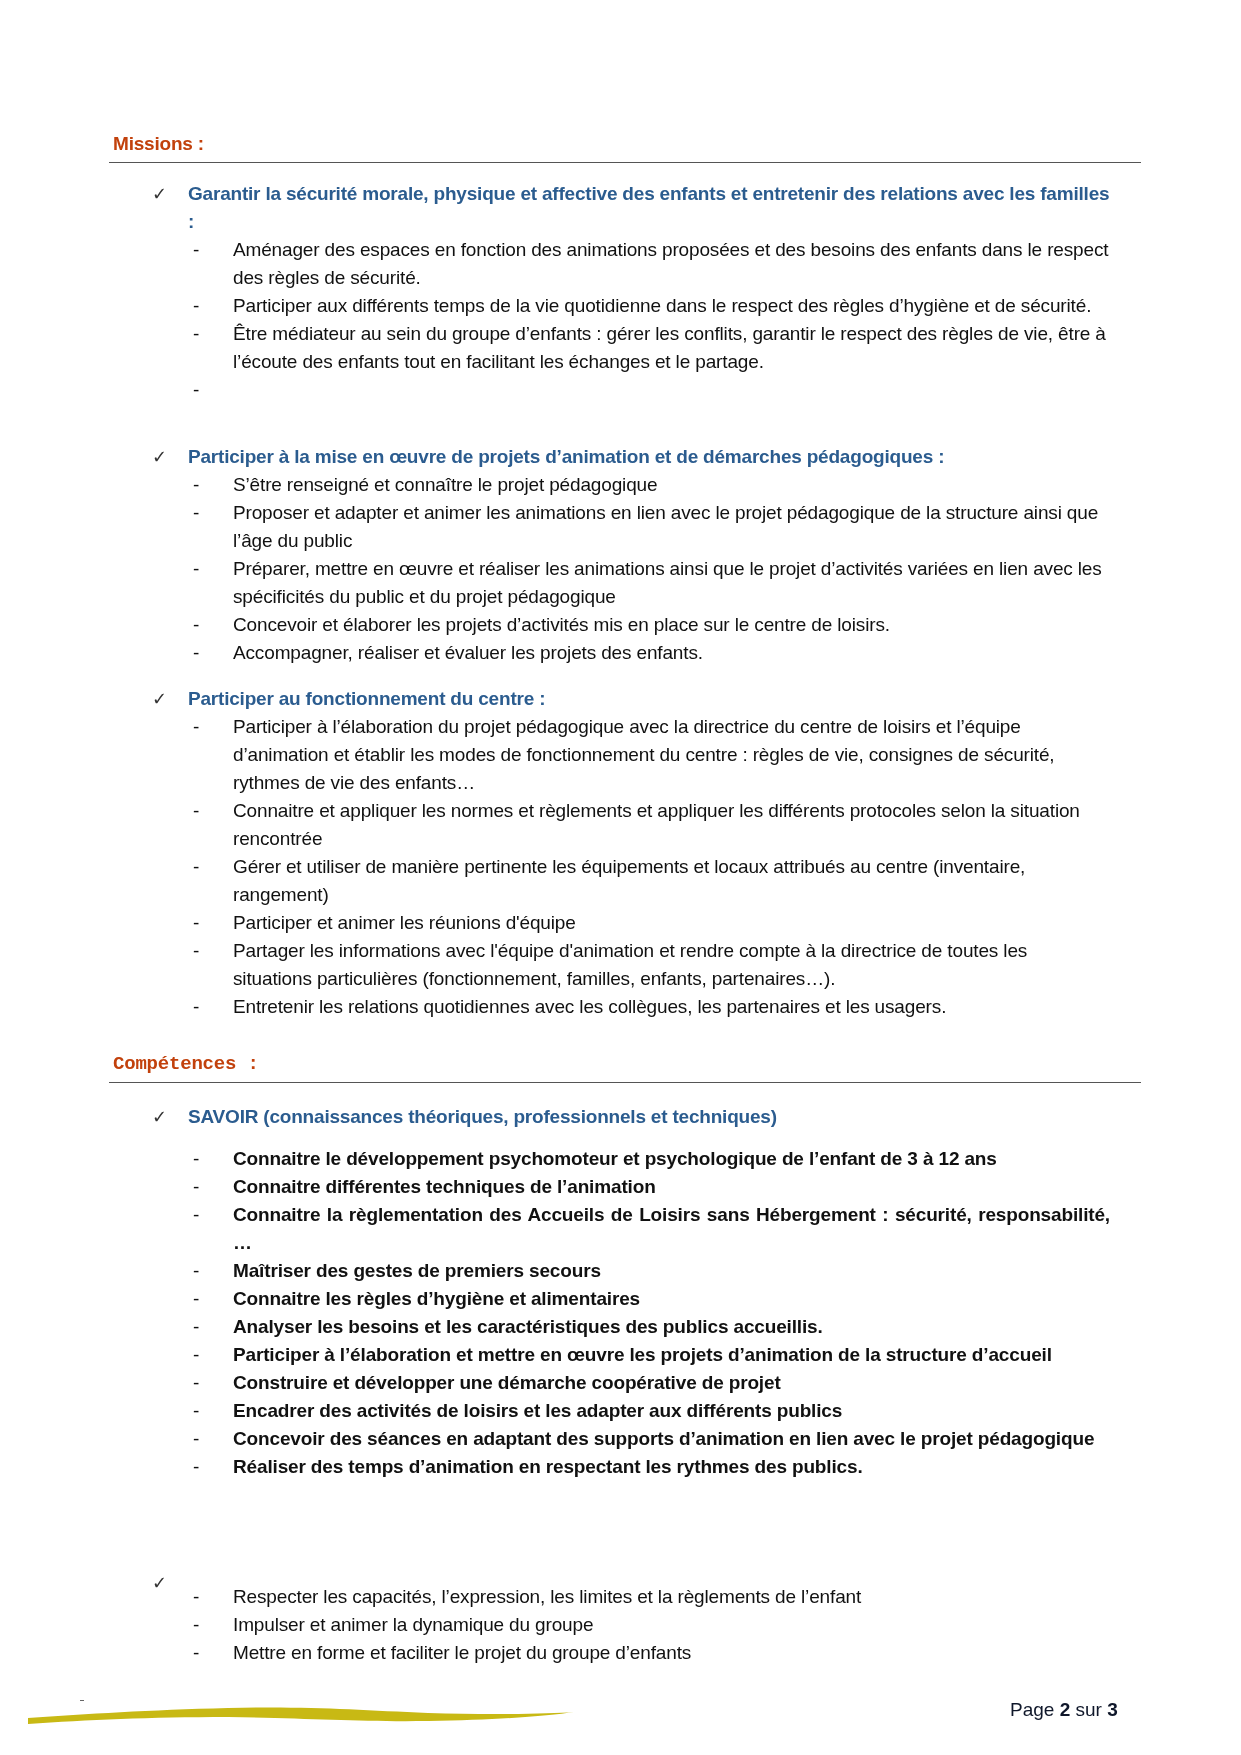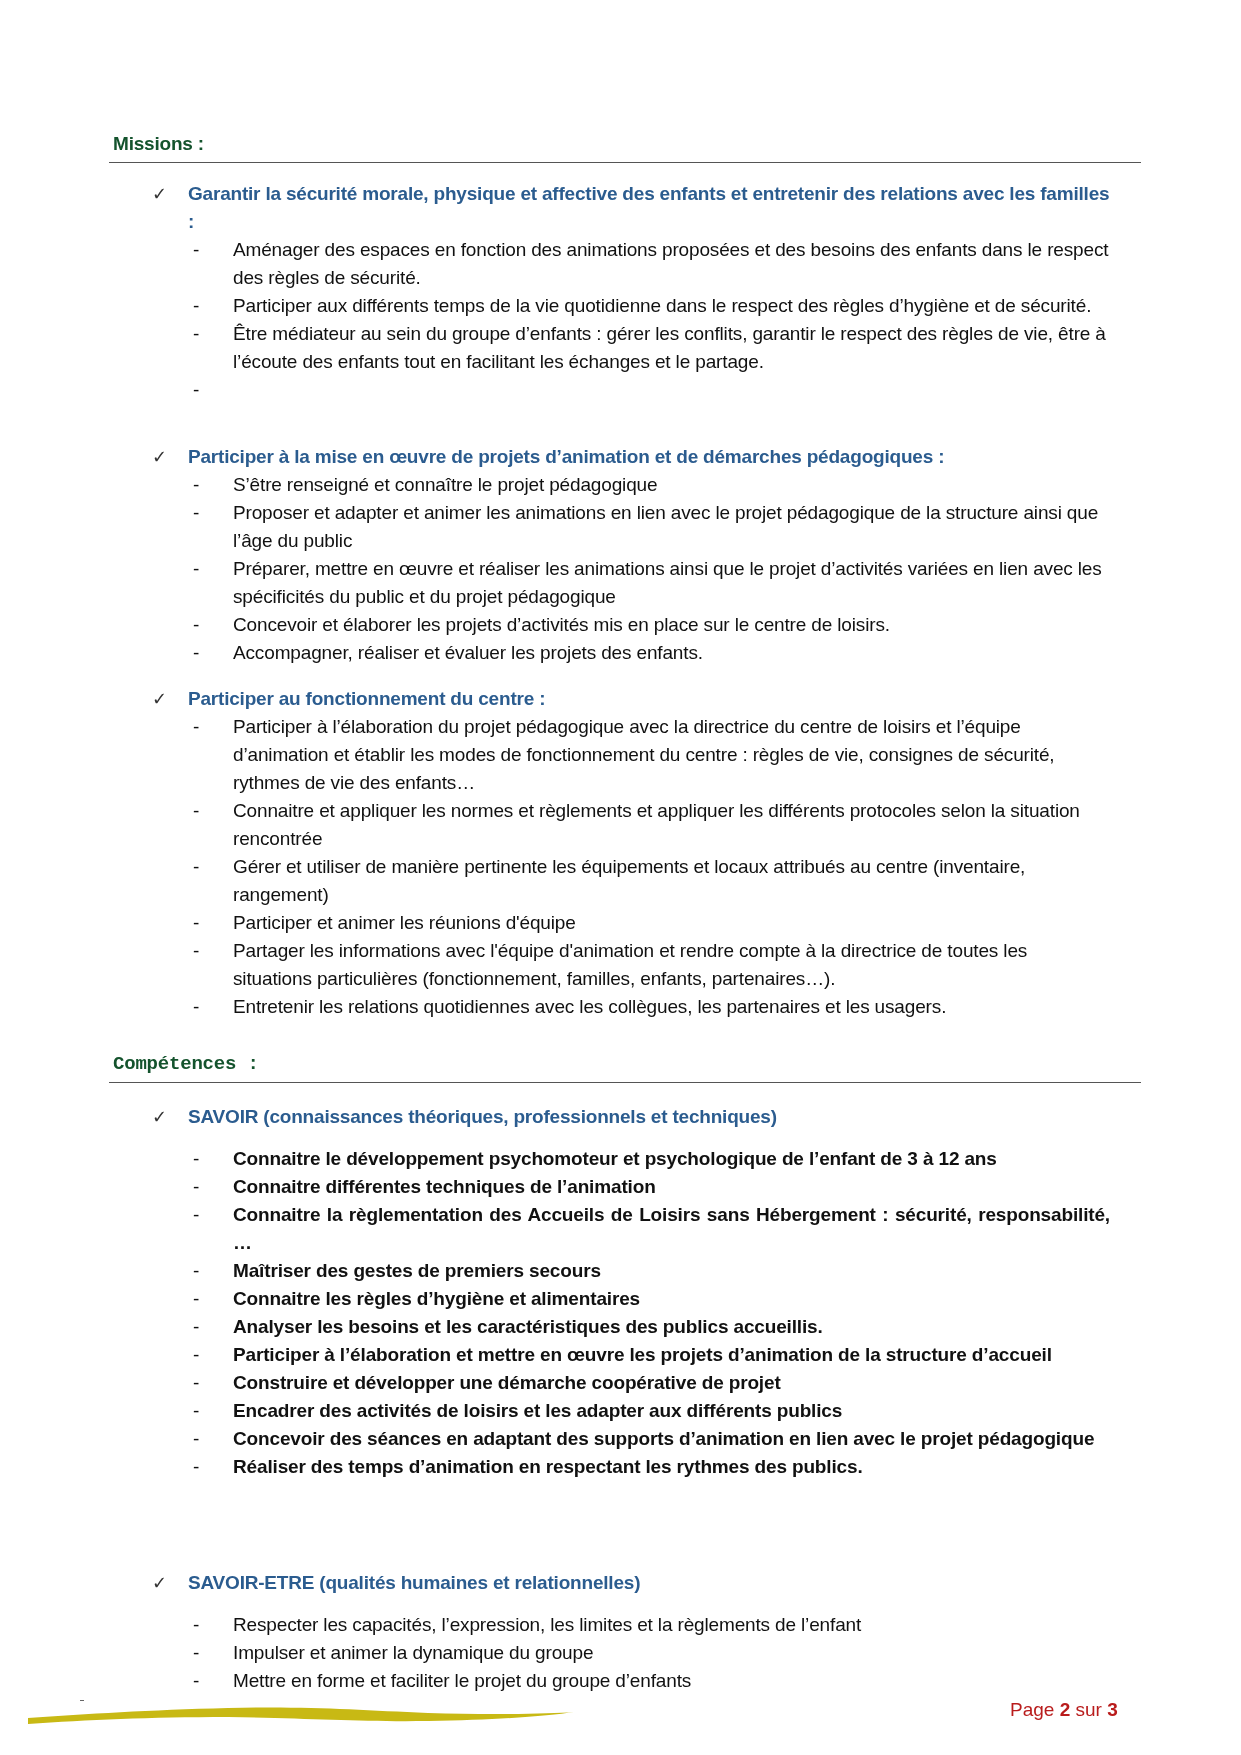--- a/index.html
+++ b/index.html
@@ -1,34 +1,34 @@
 <!DOCTYPE html>
 <html><head>
 <meta charset="utf-8">
 <style>
   html, body { margin: 0; padding: 0; background: #ffffff; }
   body { width: 1241px; height: 1755px; position: relative; overflow: hidden;
          font-family: "Liberation Sans", sans-serif; color: #111111; }
   .page { position: absolute; left: 0; top: 0; width: 1241px; height: 1755px; }
   .section-head { position: absolute; left: 113px; font-weight: bold; font-size: 19px;
-                  color: #14532d; letter-spacing: -0.2px; }
+                  color: #c2410c; letter-spacing: -0.2px; }
   .rule { position: absolute; left: 109px; width: 1032px; height: 0;
           border-top: 1.6px solid #555555; }
   .group { position: absolute; left: 150px; width: 960px; }
   .group-title { position: relative; padding-left: 38px; font-weight: bold; font-size: 19px;
                  line-height: 28px; color: #2b5c8f; letter-spacing: -0.2px; }
   .check { position: absolute; left: 2px; top: 0; font-size: 18px; color: #333333; font-weight: normal; }
   ul.items { list-style: none; margin: 0; padding: 0; }
   ul.items li { position: relative; padding-left: 83px; font-size: 19px; line-height: 28px;
                 letter-spacing: -0.15px; }
   ul.items li .dash { position: absolute; left: 43px; top: 0; }
   ul.items.justify li .txt { display: block; text-align: justify; font-weight: bold; }
   .footer-swoosh { position: absolute; left: 28px; top: 1706px; }
   .footer-dot { position: absolute; left: 80px; top: 1700px; width: 4px; height: 1px; background: #666; }
-  .page-num { position: absolute; left: 1010px; top: 1699px; font-size: 19px; color: #b91c1c; }
+  .page-num { position: absolute; left: 1010px; top: 1699px; font-size: 19px; color: #0f172a; }
   .page-num b { font-weight: bold; }
 </style>
 </head>
 <body>
 
 <div class="page">
 
   <div class="section-head" style="top:133px;">Missions :</div>
   <div class="rule" style="top:162px;"></div>
 
@@ -126,21 +126,20 @@
       <li>
           <span class="dash">-</span>
           <span class="txt">Réaliser des temps d’animation en respectant les rythmes des publics.</span>
         </li>
     </ul>
   </div>
 
   <div class="group" style="top:1569px;">
     <div class="group-title">
       <span class="check">✓</span>
-      <span>SAVOIR-ETRE (qualités humaines et relationnelles)</span>
     </div>
     <ul class="items" style="margin-top:14px;">
       <li><span class="dash">-</span><span class="txt">Respecter les capacités, l’expression, les limites et la règlements de l’enfant</span></li>
       <li><span class="dash">-</span><span class="txt">Impulser et animer la dynamique du groupe</span></li>
       <li><span class="dash">-</span><span class="txt">Mettre en forme et faciliter le projet du groupe d’enfants</span></li>
     </ul>
   </div>
 
   <div class="footer-dot"></div>
   <svg class="footer-swoosh" width="560" height="24" viewBox="0 0 560 24">

